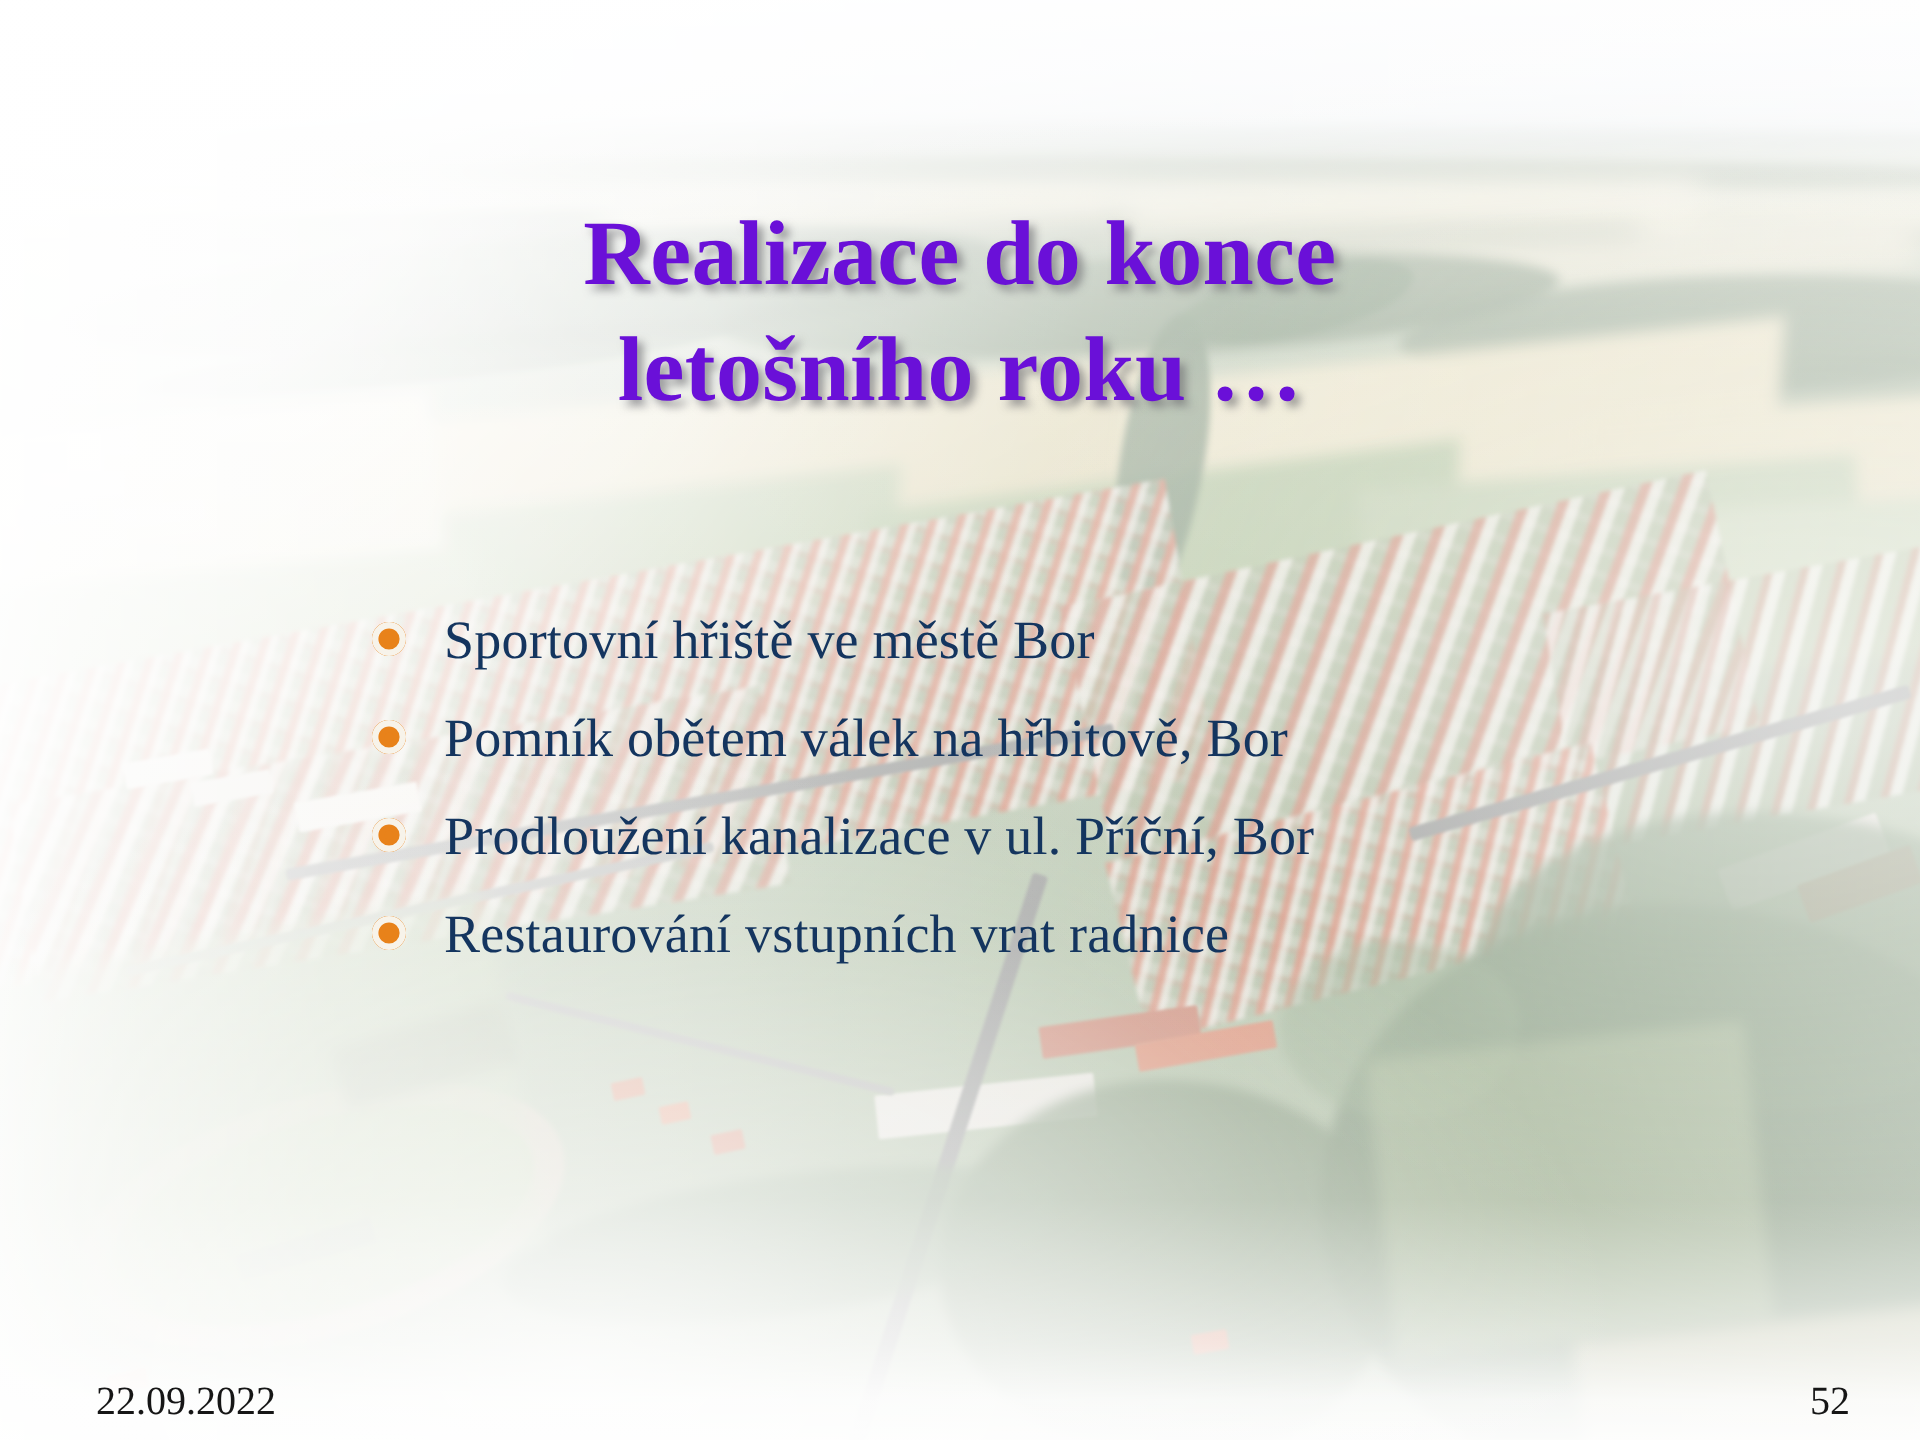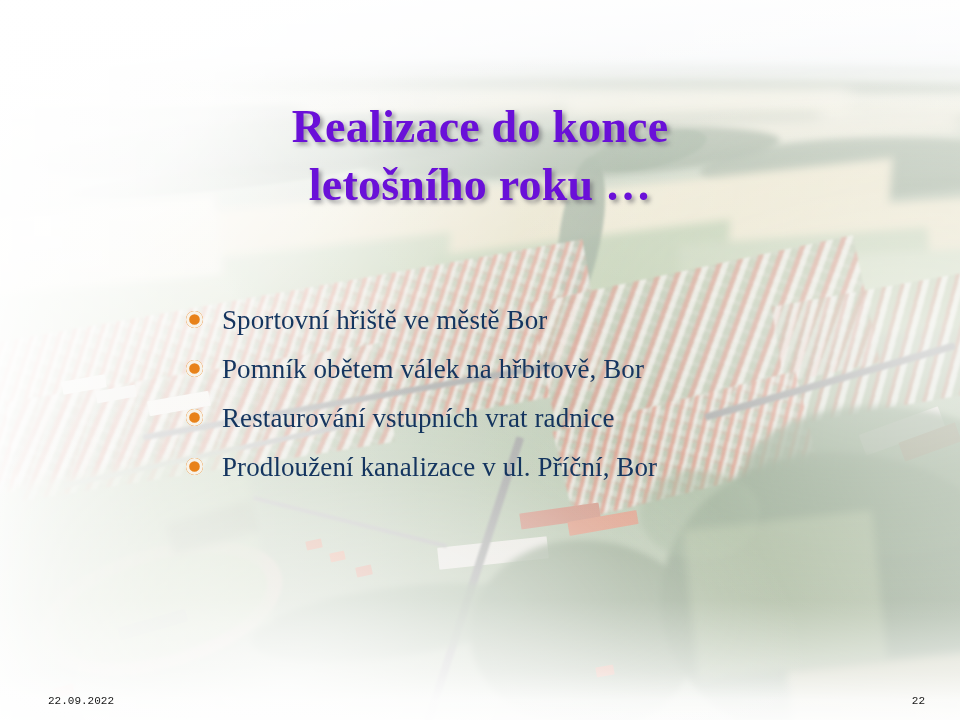--- a/index.html
+++ b/index.html
@@ -224,22 +224,22 @@
     font-size: 27px;
     line-height: 34px;
     color: #14355f;
     letter-spacing: .1px;
     white-space: nowrap;
   }
 
   .footer-date, .footer-page {
     position: absolute;
     bottom: 9px;
-    font-family: Liberation Mono, monospace;
-    font-size: 11px;
+    font-family: Liberation Serif, serif;
+    font-size: 20px;
     color: #161616;
     line-height: 20px;
   }
   .footer-date { left: 48px; }
   .footer-page { right: 35px; }
 </style>
 </head>
 <body>
 
 <div id="slide">
@@ -343,28 +343,28 @@
         <span class="bullet-text">Sportovní hřiště ve městě Bor</span>
       </div>
 
       <div class="bullet-row">
         <span class="bullet-mark"></span>
         <span class="bullet-text">Pomník obětem válek na hřbitově, Bor</span>
       </div>
 
       <div class="bullet-row">
         <span class="bullet-mark"></span>
+        <span class="bullet-text">Prodloužení kanalizace v ul. Příční, Bor</span>
+      </div>
+
+      <div class="bullet-row">
+        <span class="bullet-mark"></span>
         <span class="bullet-text">Restaurování vstupních vrat radnice</span>
       </div>
 
-      <div class="bullet-row">
-        <span class="bullet-mark"></span>
-        <span class="bullet-text">Prodloužení kanalizace v ul. Příční, Bor</span>
-      </div>
-
     </div>
 
     <div class="footer-date">22.09.2022</div>
 
-    <div class="footer-page">22</div>
+    <div class="footer-page">52</div>
 
   </div>
 </div>
 
 </body></html>

